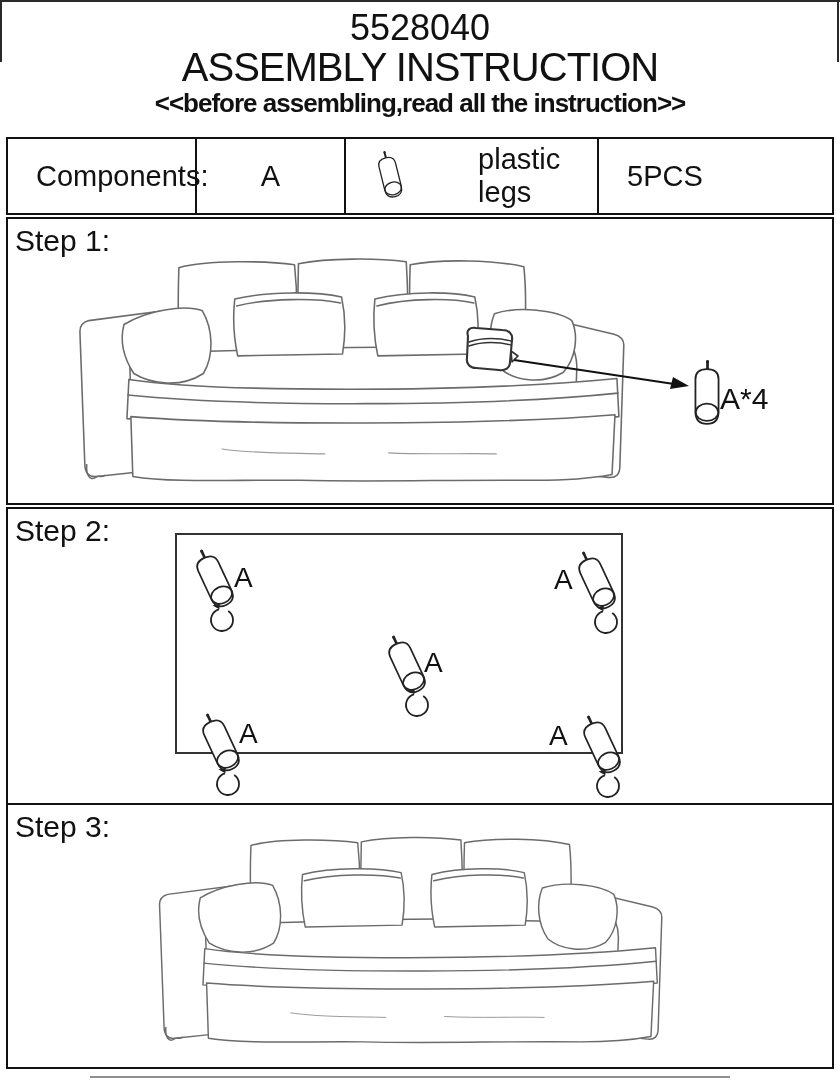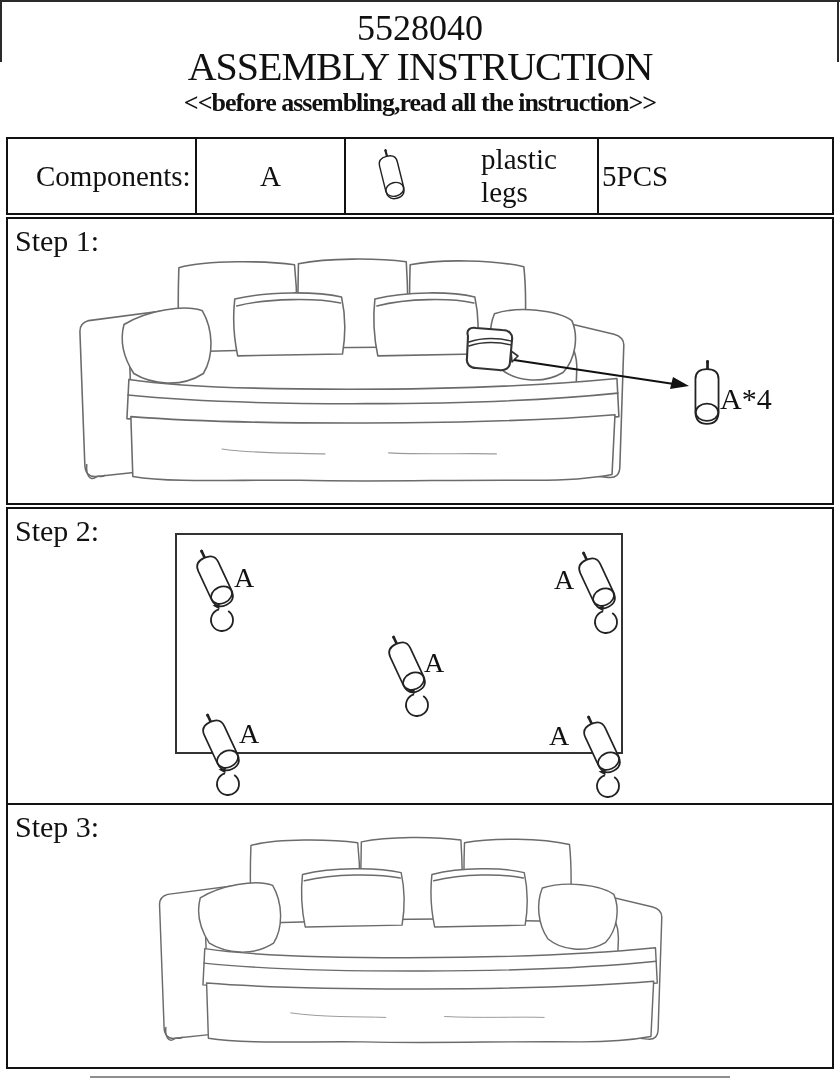--- a/index.html
+++ b/index.html
@@ -1,18 +1,18 @@
 <!DOCTYPE html>
 <html><head>
 <meta charset="utf-8">
 <style>
   html,body{margin:0;padding:0;background:#e8e8e8;}
   .page{
     position:relative;width:840px;height:1082px;background:#ffffff;
-    font-family:Liberation Serif, serif;color:#111;overflow:hidden;
+    font-family:Liberation Sans, sans-serif;color:#111;overflow:hidden;
     margin:0 auto;
   }
   .abs{position:absolute;}
   
   .top-rule{left:0;top:0;width:840px;height:2px;background:#2a2a2a;}
   .stub-left{left:0;top:2px;width:2px;height:60px;background:#2a2a2a;}
   .stub-right{left:837px;top:2px;width:2px;height:60px;background:#2a2a2a;}
 
   .hdr{left:0;width:840px;text-align:center;line-height:1;}
   .model-number{top:10px;font-size:36px;letter-spacing:0;}
@@ -22,21 +22,21 @@
   .box{
     position:absolute;left:6px;width:828px;border:2px solid #111;
     background:#fff;box-sizing:border-box;
   }
   .components-box{top:137px;height:78px;display:flex;align-items:stretch;}
   .cell{display:flex;align-items:center;font-size:29px;box-sizing:border-box;}
   .cell + .cell{border-left:2px solid #111;}
   .c1{width:187px;padding-left:28px;}
   .c2{width:149px;justify-content:center;}
   .c3{width:253px;padding-left:26px;gap:48px;}
-  .c4{flex:1;padding-left:3px;}
+  .c4{flex:1;padding-left:28px;}
   .c3 .part-name{margin-left:20px;}
 
   .step-box{overflow:hidden;}
   .step1-box{top:217px;height:288px;}
   .step2-box{top:507px;height:333px;}
   .step3-box{top:803px;height:266px;}
   .step-label{position:absolute;left:7px;top:5px;font-size:30px;}
   .art{position:absolute;left:0;top:0;}
 
   .part-label{position:absolute;font-size:28px;line-height:1;}

